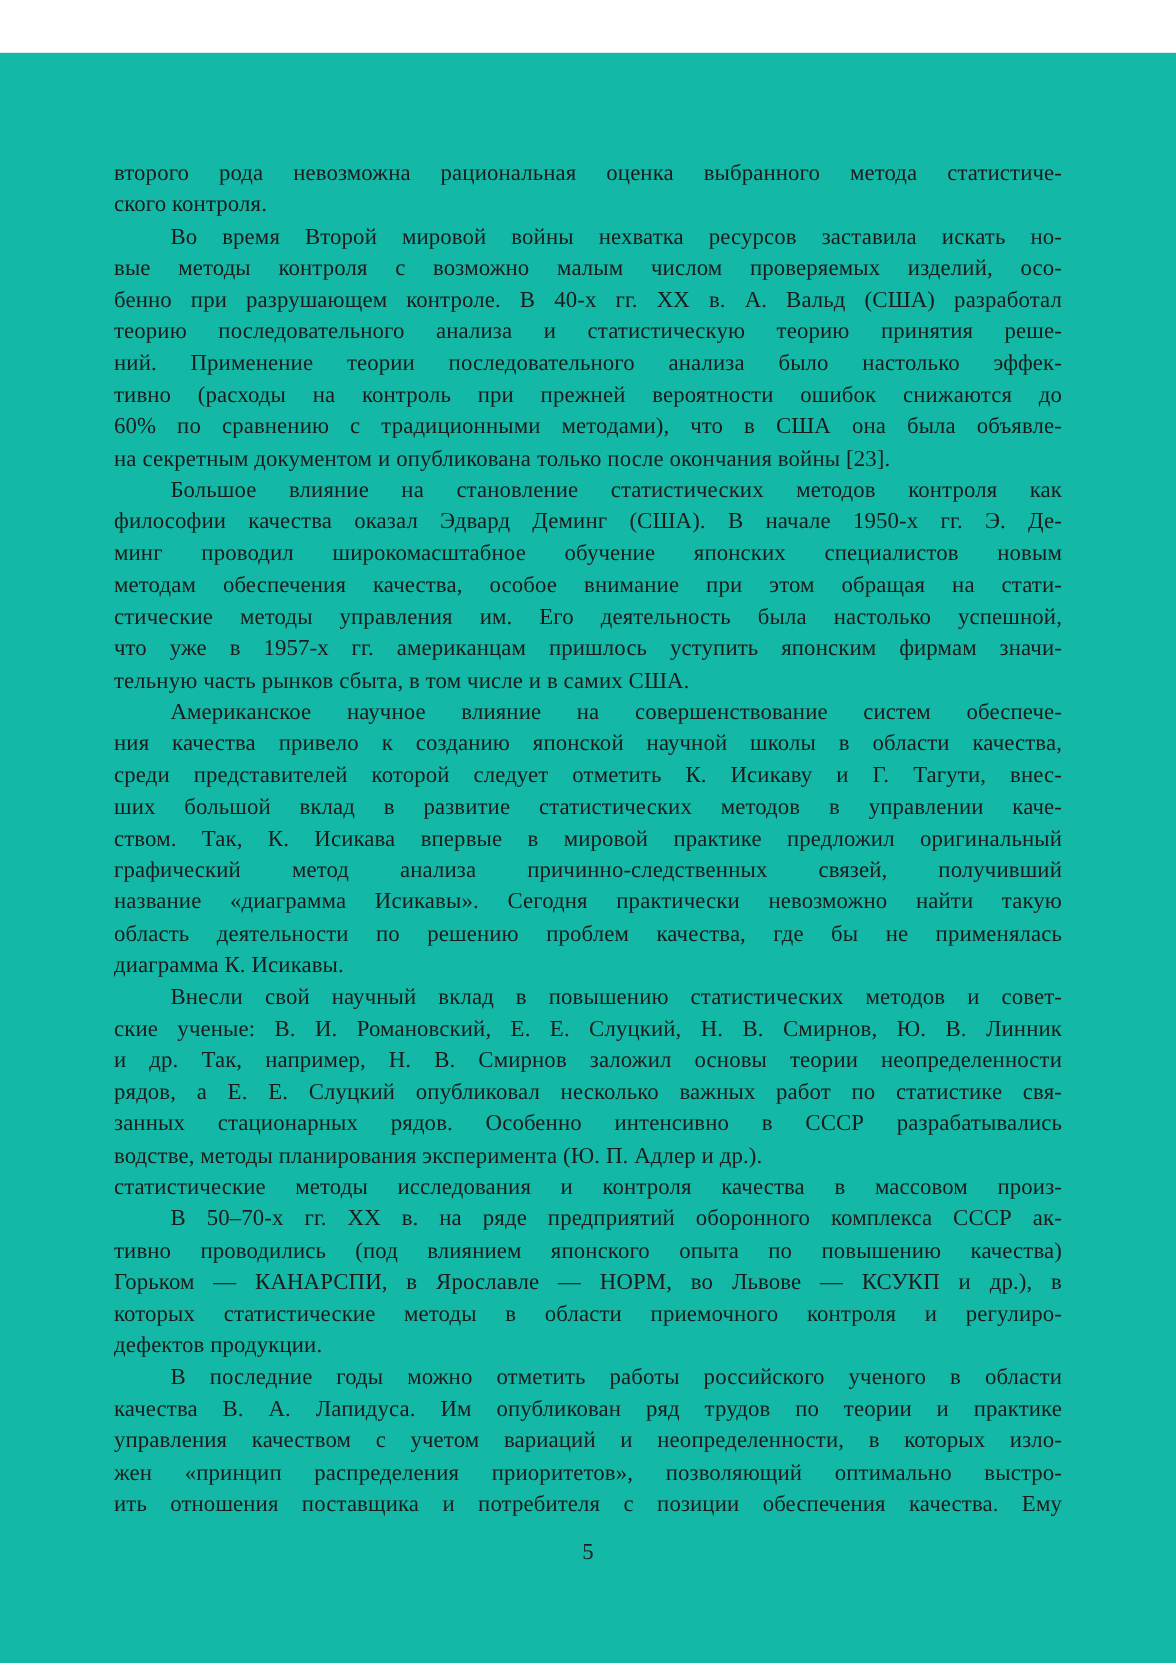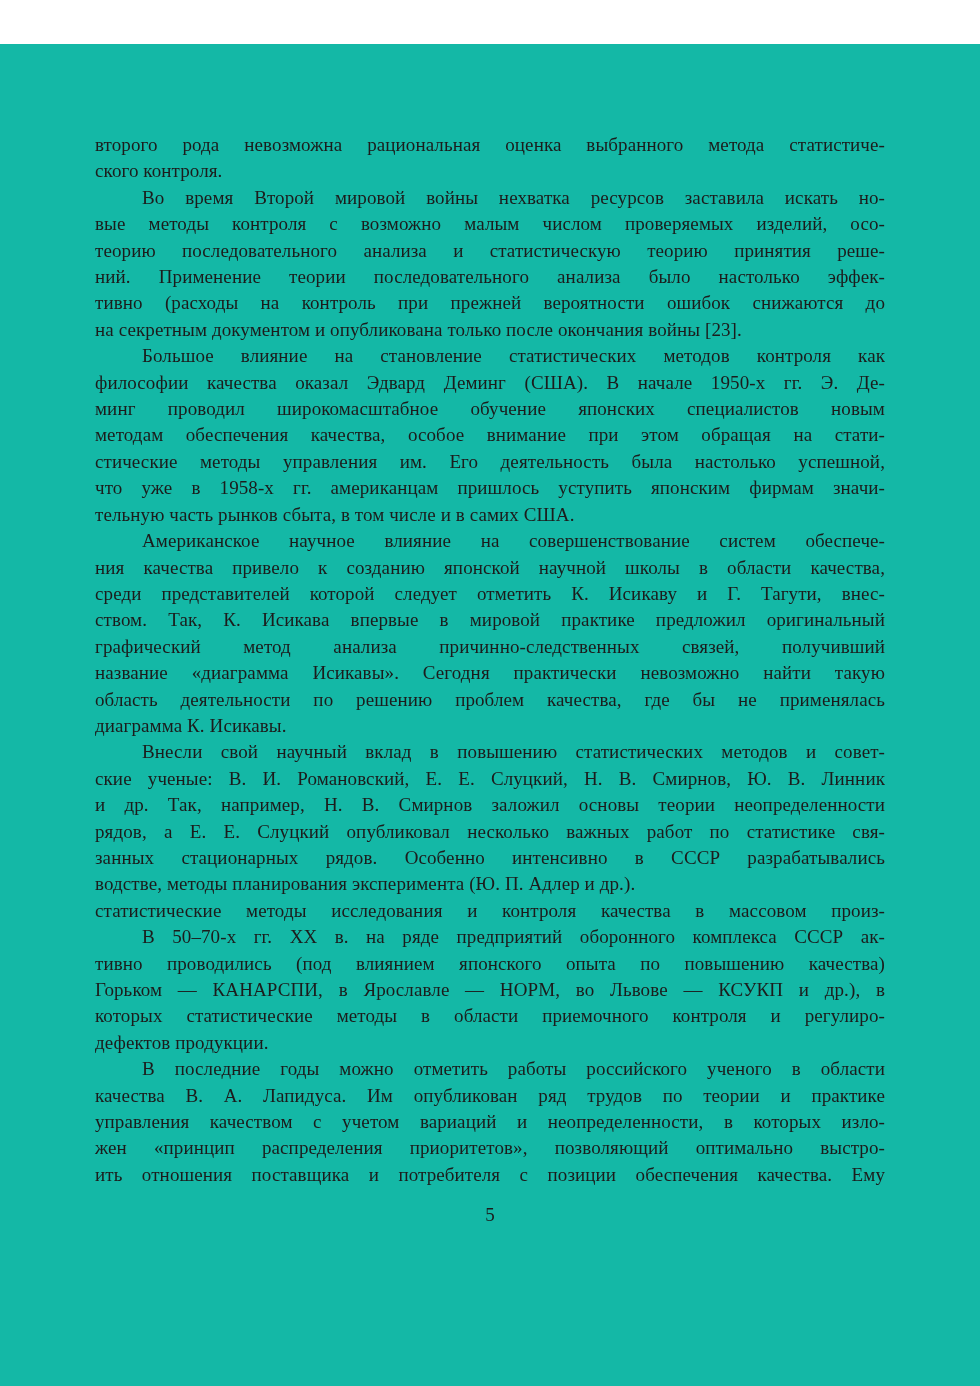--- a/index.html
+++ b/index.html
@@ -54,38 +54,41 @@
 
 <div class="page">
   <main class="text-block">
       <div class="para">
         <div class="line">второго рода невозможна рациональная оценка выбранного метода статистиче-</div>
         <div class="line last-line">ского контроля.</div>
       </div>
       <div class="para indent">
         <div class="line">Во время Второй мировой войны нехватка ресурсов заставила искать но-</div>
         <div class="line">вые методы контроля с возможно малым числом проверяемых изделий, осо-</div>
+        <div class="line">бенно при разрушающем контроле. В 40-х гг. XX в. А. Вальд (США) разработал</div>
         <div class="line">теорию последовательного анализа и статистическую теорию принятия реше-</div>
         <div class="line">ний. Применение теории последовательного анализа было настолько эффек-</div>
         <div class="line">тивно (расходы на контроль при прежней вероятности ошибок снижаются до</div>
+        <div class="line">60% по сравнению с традиционными методами), что в США она была объявле-</div>
         <div class="line last-line">на секретным документом и опубликована только после окончания войны [23].</div>
       </div>
       <div class="para indent">
         <div class="line">Большое влияние на становление статистических методов контроля как</div>
         <div class="line">философии качества оказал Эдвард Деминг (США). В начале 1950-х гг. Э. Де-</div>
         <div class="line">минг проводил широкомасштабное обучение японских специалистов новым</div>
         <div class="line">методам обеспечения качества, особое внимание при этом обращая на стати-</div>
         <div class="line">стические методы управления им. Его деятельность была настолько успешной,</div>
-        <div class="line">что уже в 1958-х гг. американцам пришлось уступить японским фирмам значи-</div>
+        <div class="line">что уже в 1957-х гг. американцам пришлось уступить японским фирмам значи-</div>
         <div class="line last-line">тельную часть рынков сбыта, в том числе и в самих США.</div>
       </div>
       <div class="para indent">
         <div class="line">Американское научное влияние на совершенствование систем обеспече-</div>
         <div class="line">ния качества привело к созданию японской научной школы в области качества,</div>
         <div class="line">среди представителей которой следует отметить К. Исикаву и Г. Тагути, внес-</div>
+        <div class="line">ших большой вклад в развитие статистических методов в управлении каче-</div>
         <div class="line">ством. Так, К. Исикава впервые в мировой практике предложил оригинальный</div>
         <div class="line">графический метод анализа причинно-следственных связей, получивший</div>
         <div class="line">название «диаграмма Исикавы». Сегодня практически невозможно найти такую</div>
         <div class="line">область деятельности по решению проблем качества, где бы не применялась</div>
         <div class="line last-line">диаграмма К. Исикавы.</div>
       </div>
       <div class="para indent">
         <div class="line">Внесли свой научный вклад в повышению статистических методов и совет-</div>
         <div class="line">ские ученые: В. И. Романовский, Е. Е. Слуцкий, Н. В. Смирнов, Ю. В. Линник</div>
         <div class="line">и др. Так, например, Н. В. Смирнов заложил основы теории неопределенности</div>

